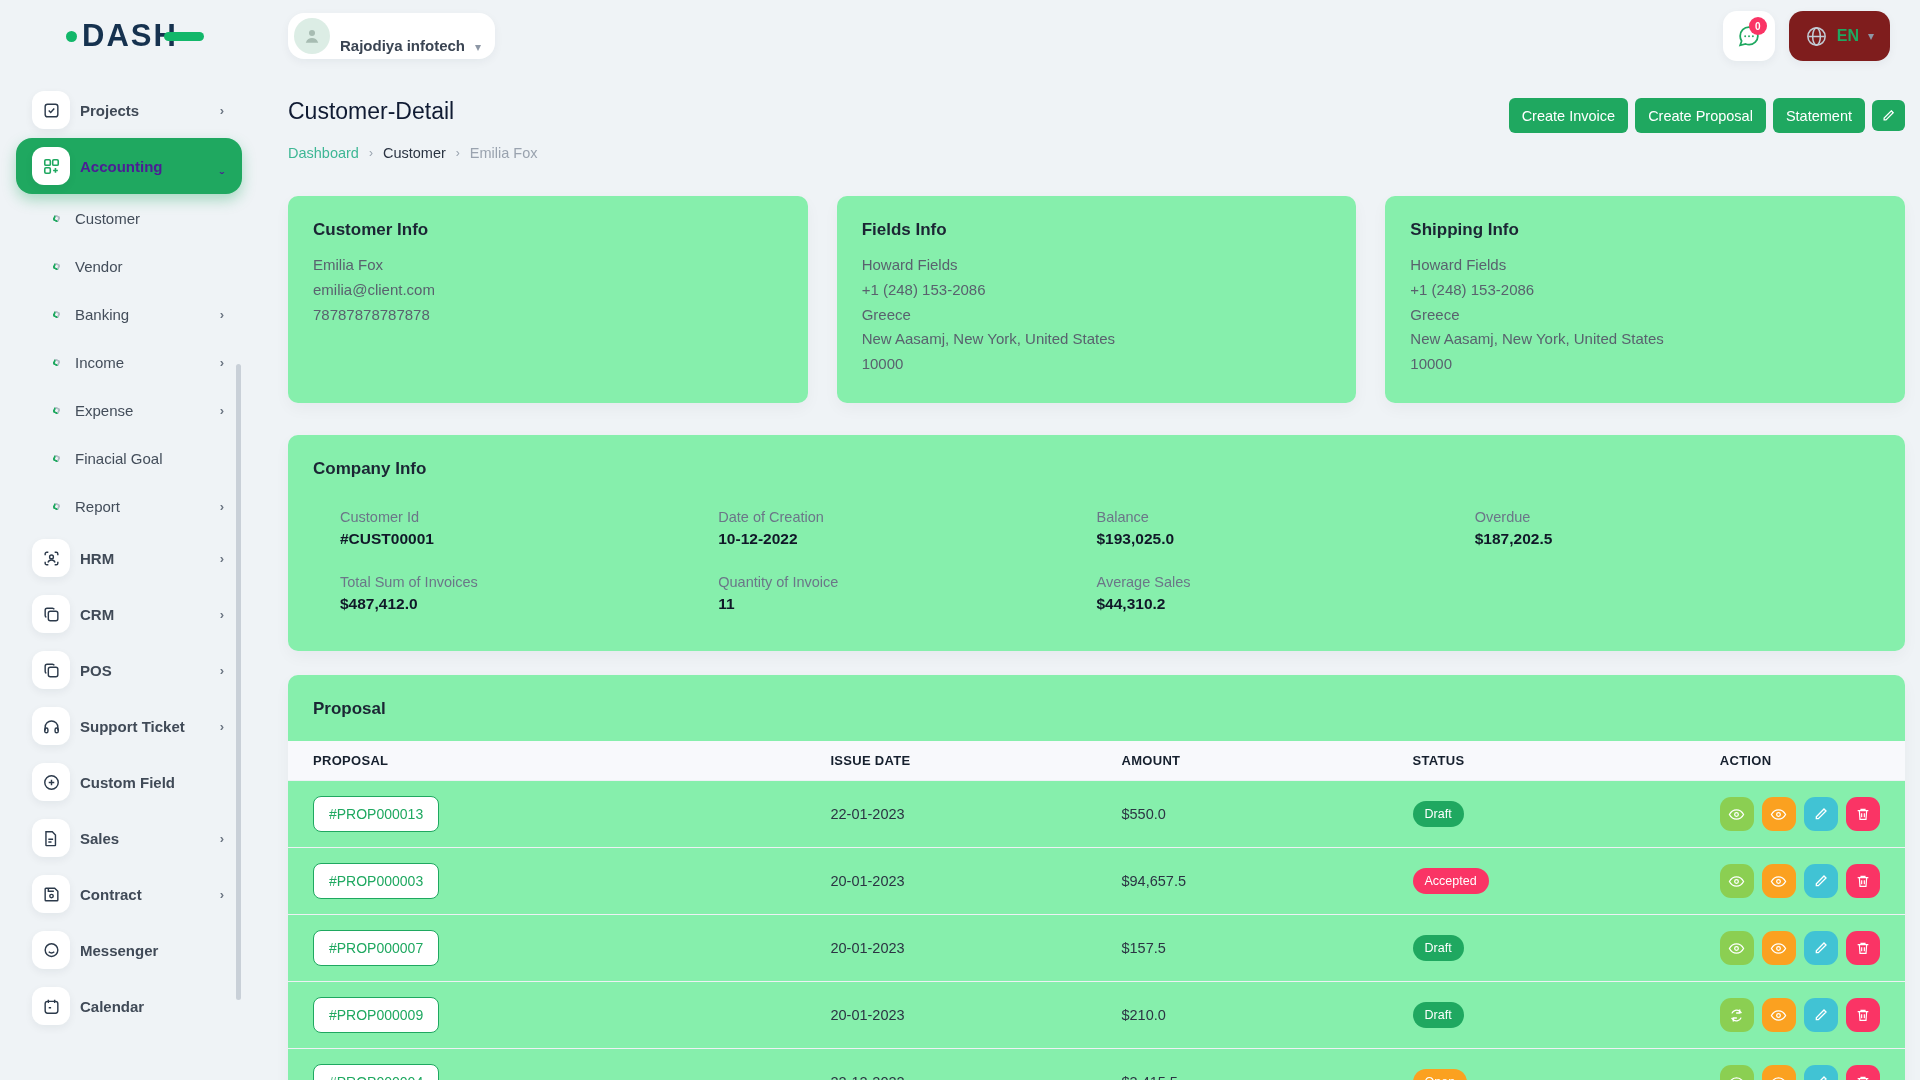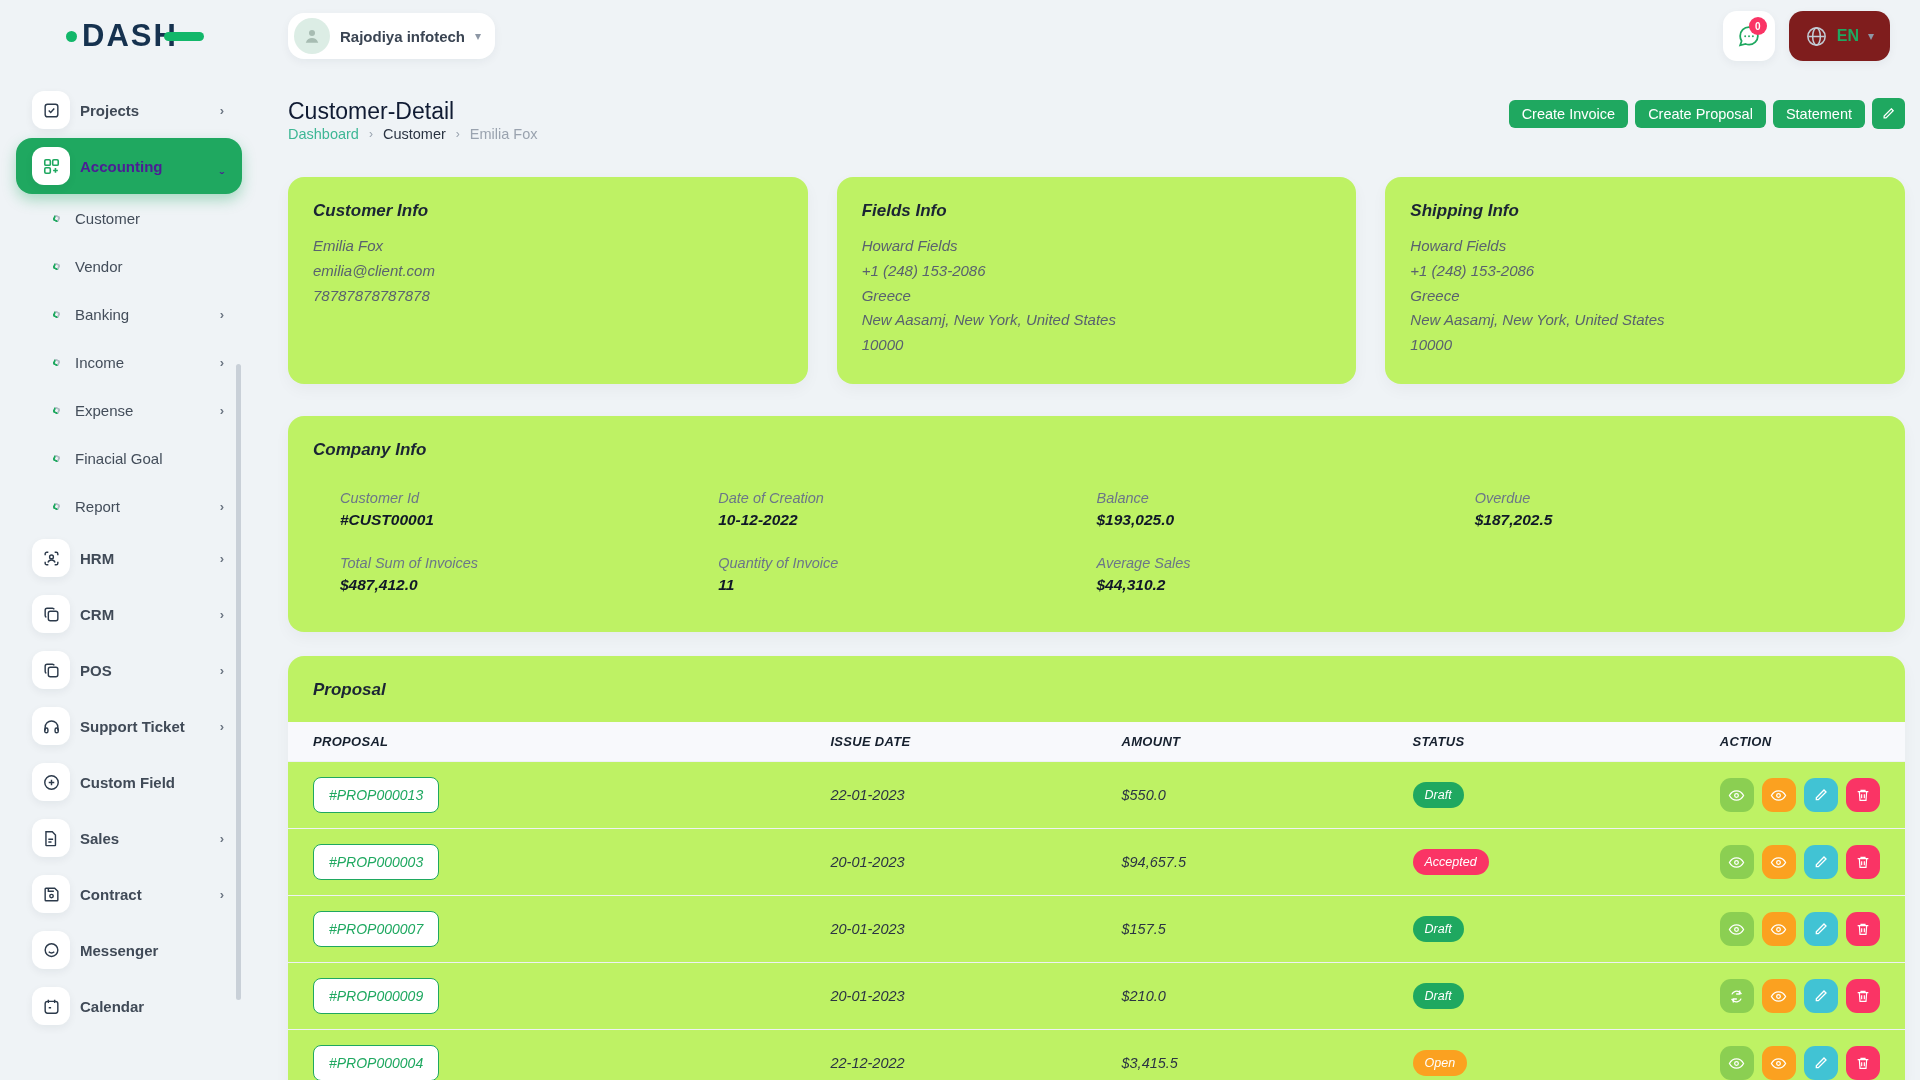--- a/index.html
+++ b/index.html
@@ -7,21 +7,21 @@
   body { background:#eff3f6; font-family:"Liberation Sans", sans-serif; color:#27303c; }
 
   
   .topbar { height:72px; display:flex; align-items:center; padding:0 30px 0 0; }
   .brand-wrap { width:260px; display:flex; align-items:center; padding-left:66px; }
   .logo { display:flex; align-items:center; cursor:pointer; }
   .logo-dot { width:11px; height:11px; border-radius:50%; background:#12b76a; margin-right:5px; }
   .logo-text { font-size:31px; font-weight:800; letter-spacing:2px; color:#16324f; }
   .logo-dash { width:40px; height:9px; border-radius:5px; background:#12b76a; margin-left:-14px; }
 
-  .user-pill { margin-left:28px; background:#fff; border-radius:16px; display:flex; align-items:center;
+  .user-pill { margin-left:28px; background:#fff; border-radius:16px; display:flex; align-items:flex-end;
                padding:5px 14px 5px 6px; gap:10px; box-shadow:0 3px 10px rgba(20,30,50,.05); cursor:pointer; }
   .avatar { width:36px; height:36px; border-radius:50%; background:#dcede5; display:flex; align-items:center; justify-content:center; }
   .user-name { font-size:15px; font-weight:600; color:#3a4452; }
   .chev { color:#8d97a5; font-size:12px; }
 
   .top-right { margin-left:auto; display:flex; align-items:center; gap:14px; }
   .msg-btn { position:relative; width:52px; height:50px; background:#fff; border:none; border-radius:14px;
              display:flex; align-items:center; justify-content:center; cursor:pointer;
              box-shadow:0 3px 10px rgba(20,30,50,.05); }
   .msg-badge { position:absolute; top:6px; right:8px; min-width:18px; height:18px; border-radius:9px;
@@ -46,32 +46,32 @@
 
   .sb-sub { display:flex; align-items:center; height:48px; padding:0 18px 0 37px; cursor:pointer; width:226px; }
   .sb-dot { width:7px; height:7px; border-radius:50%; border:2px solid #b3bcc6;
             border-bottom-color:#1fa860; border-left-color:#1fa860; transform:rotate(20deg); flex:0 0 7px; }
   .sb-sub .sb-label { margin-left:15px; font-weight:500; font-size:15px; color:#434d5a; }
 
   
   .main { flex:1; padding:0 15px 0 28px; }
   .page-head { margin-top:26px; display:flex; align-items:flex-start; }
   .page-title { font-size:23px; font-weight:400; color:#101b33; }
-  .breadcrumb { margin-top:1px; font-size:14.5px; display:flex; gap:10px; align-items:center; }
+  .breadcrumb { margin-top:20px; font-size:14.5px; display:flex; gap:10px; align-items:center; }
   .bc-link { color:#3eb795; cursor:pointer; }
   .bc-sep { color:#9aa3af; font-size:12px; }
   .bc-current-page { color:#2b3443; cursor:pointer; }
   .bc-muted { color:#9aa3af; }
   .head-actions { margin-left:auto; display:flex; gap:7px; align-items:center; }
-  .btn-green { background:#1fa860; color:#fff; border:none; border-radius:6px; height:28px; padding:0 13px;
+  .btn-green { background:#1fa860; color:#fff; border:none; border-radius:6px; height:35px; padding:0 13px;
                font-size:14.5px; font-family:inherit; cursor:pointer; }
   .btn-icon { width:33px; height:31px; display:flex; align-items:center; justify-content:center; padding:0; }
 
   .cards-row { display:grid; grid-template-columns:1fr 1fr 1fr; gap:29px; margin-top:35px; }
-  .card { background:#bef264; border-radius:16px; box-shadow:0 6px 16px rgba(16,24,40,.04);font-style:italic; }
+  .card { background:#86efac; border-radius:10px; box-shadow:0 6px 16px rgba(16,24,40,.04); }
   .info-card { min-height:207px; padding:24px 25px; }
   .card-title { font-size:17px; font-weight:700; color:#1b2534; }
   .info-lines { margin-top:14px; font-size:15px; color:#59626e; line-height:1.45; }
   .info-lines div { margin-top:3px; }
 
   .company-card { margin-top:32px; min-height:216px; padding:24px 25px; }
   .company-grid { margin-top:30px; padding:0 27px; display:grid; grid-template-columns:repeat(4,1fr); row-gap:26px; }
   .field-label { font-size:14.5px; color:#6b7688; }
   .field-value { margin-top:5px; font-size:15.5px; font-weight:700; color:#101828; }
 

